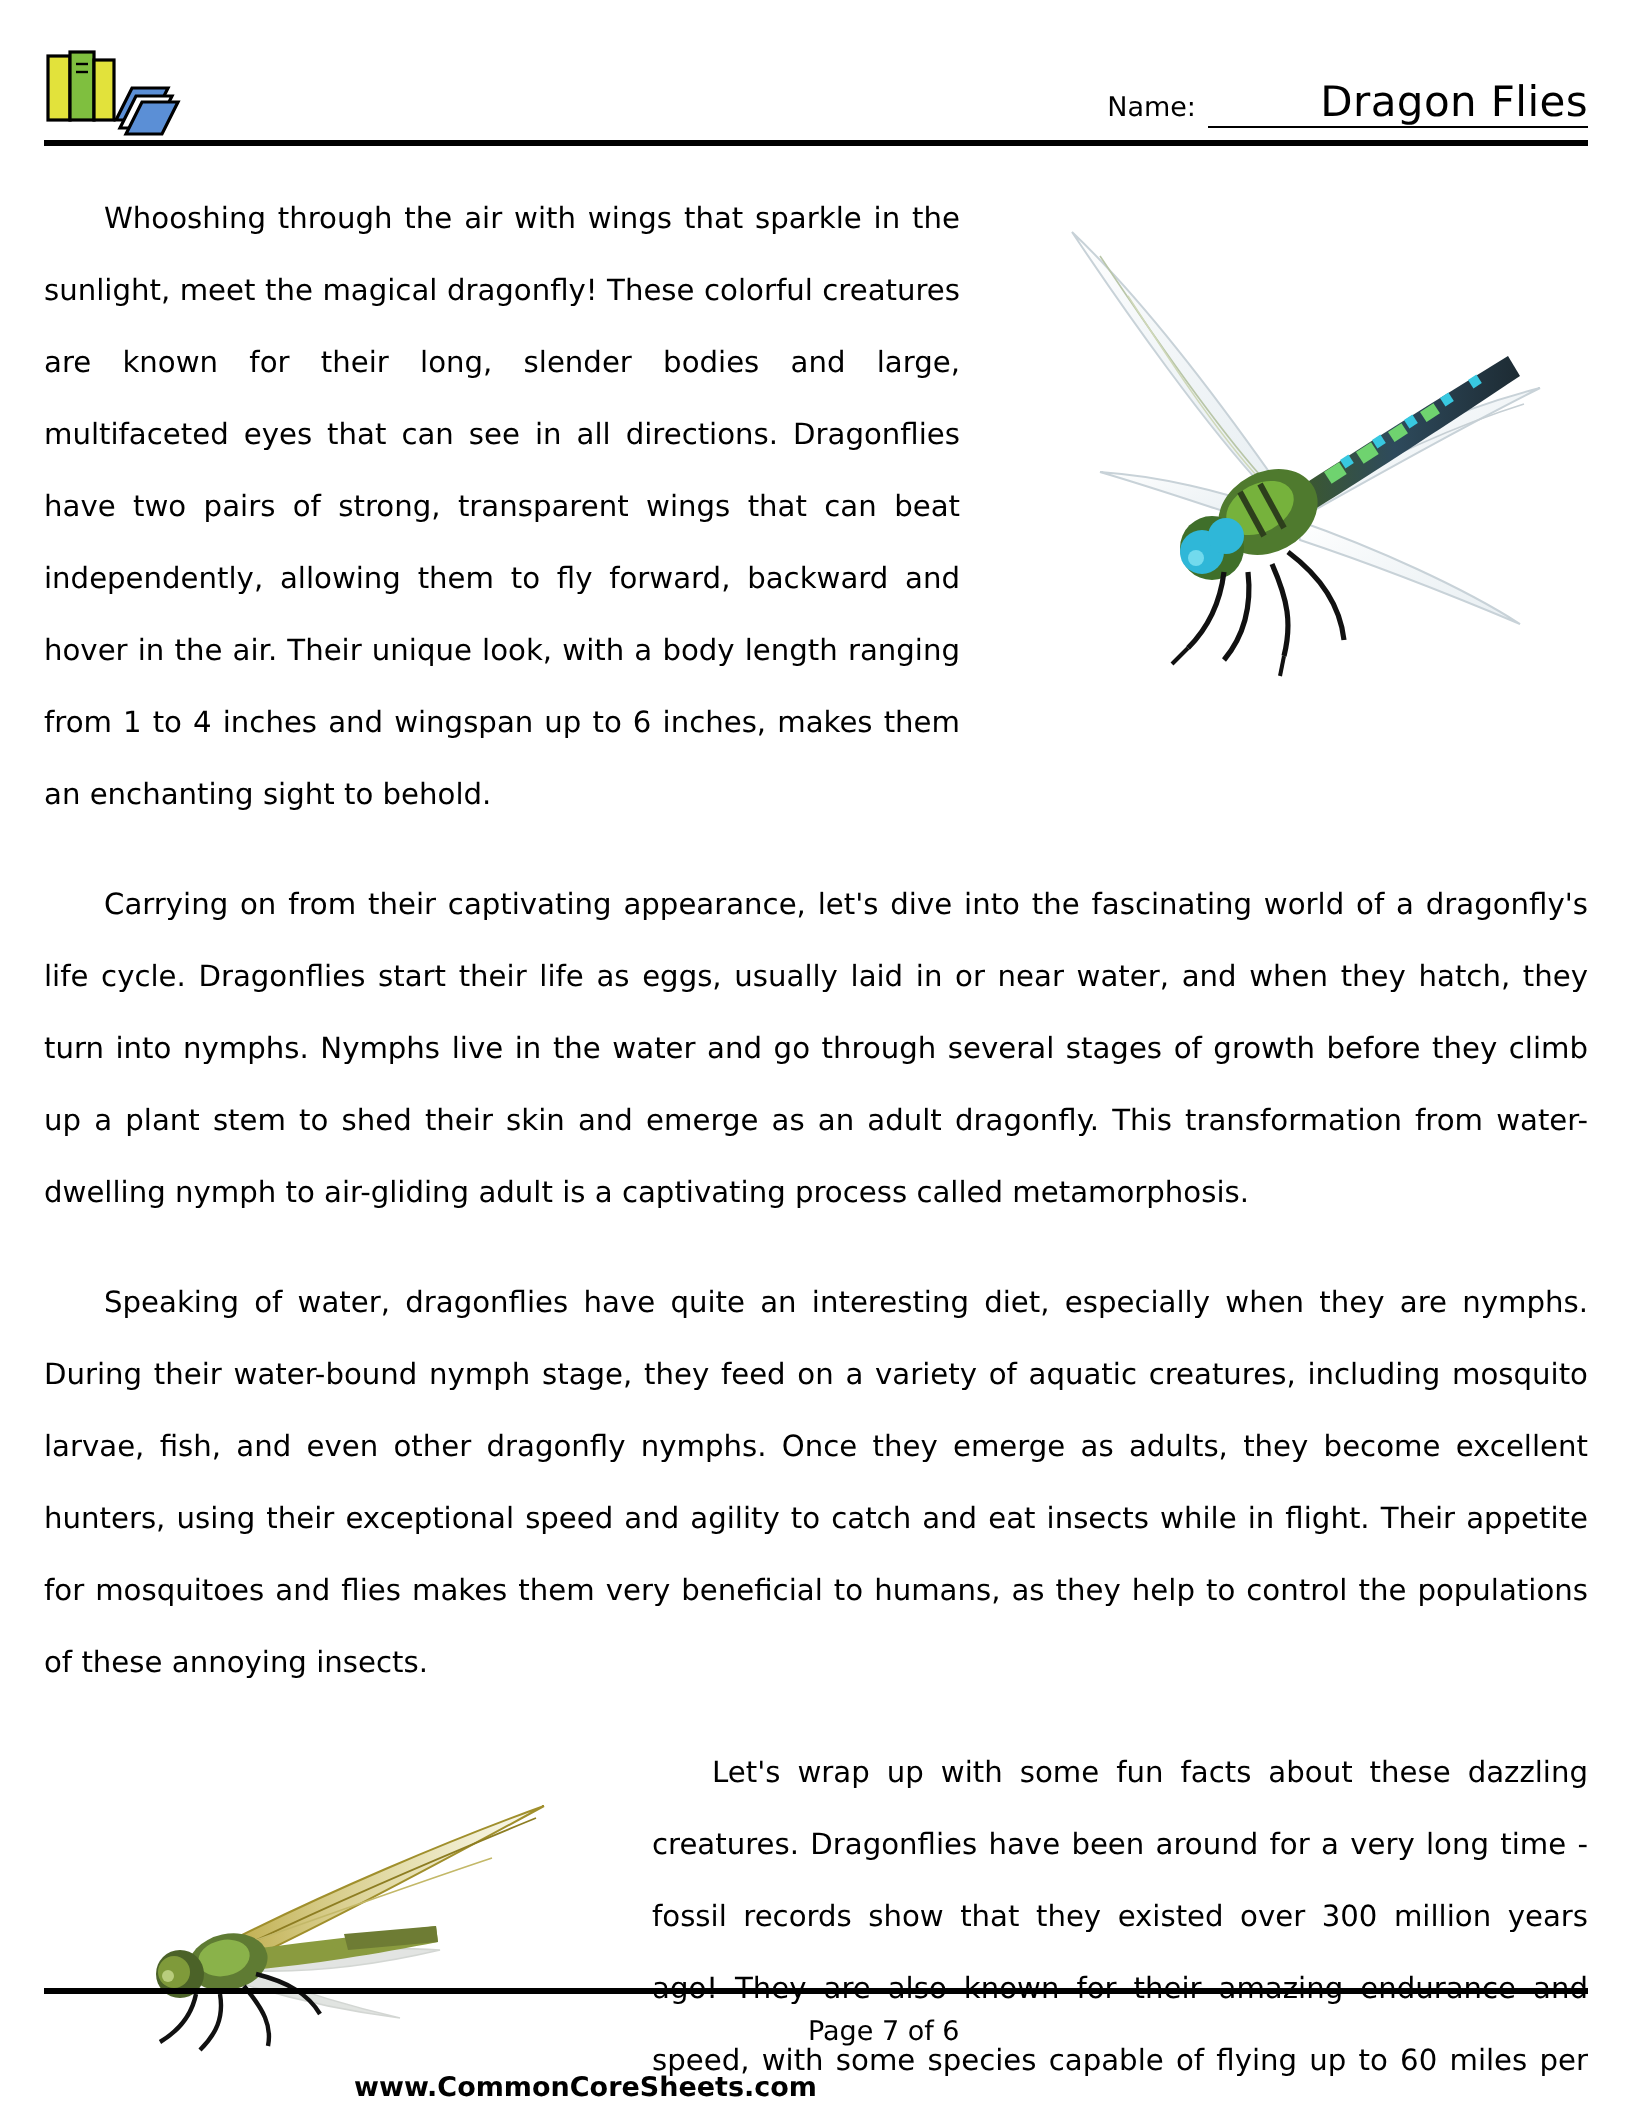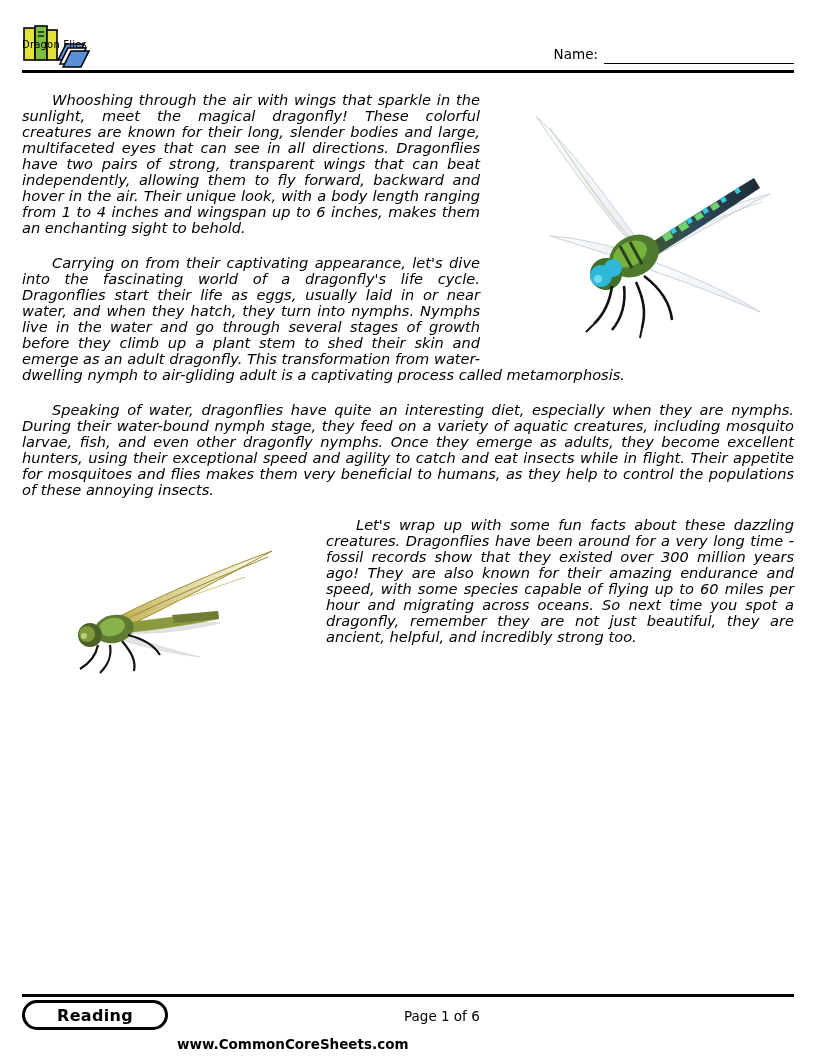--- a/index.html
+++ b/index.html
@@ -43,22 +43,22 @@
     left: 0px;
     top: 2px;
     width: 86px;
     height: 46px;
   }
   .doc-title {
     position: absolute;
     left: 0;
     top: 17px;
     width: 772px;
-    text-align: left;
-    font-size: 10px;
+    text-align: right;
+    font-size: 21px;
     letter-spacing: .2px;
   }
   .name-label {
     position: absolute;
     right: 196px;
     top: 24px;
     font-size: 13.5px;
     margin-left: 46px;
   }
   .name-line {
@@ -72,24 +72,23 @@
   
   .content {
     position: absolute;
     left: 22px;
     top: 92px;
     width: 772px;
   }
   p.para {
     margin: 0 0 19px 0;
     font-size: 14.6px;
-    line-height: 16px;
+    line-height: 36px;
     text-align: justify;
     text-justify: inter-word;
-    font-style: italic;
   }
   p.para .indent {
     display: inline-block;
     width: 30px;
   }
   .para-1 {
     
   }
   .float-right-img {
     float: right;
@@ -289,18 +288,17 @@
         </svg>
       </span>
 
       <p class="para"><span class="indent"></span><span>Let's wrap up with some fun facts about these dazzling creatures. Dragonflies have been around for a very long time - fossil records show that they existed over 300 million years ago! They are also known for their amazing endurance and speed, with some species capable of flying up to 60 miles per hour and migrating across oceans. So next time you spot a dragonfly, remember they are not just beautiful, they are ancient, helpful, and incredibly strong too.</span></p>
     </div>
 
   </div>
 
   <div class="footer-rule"></div>
   <div class="footer">
-    <div class="reading-badge">Reading</div>
     <div class="site-url">www.CommonCoreSheets.com</div>
-    <div class="page-num">Page 1 of 6</div>
+    <div class="page-num">Page 7 of 6</div>
   </div>
 
 </div>
 
 </body></html>

